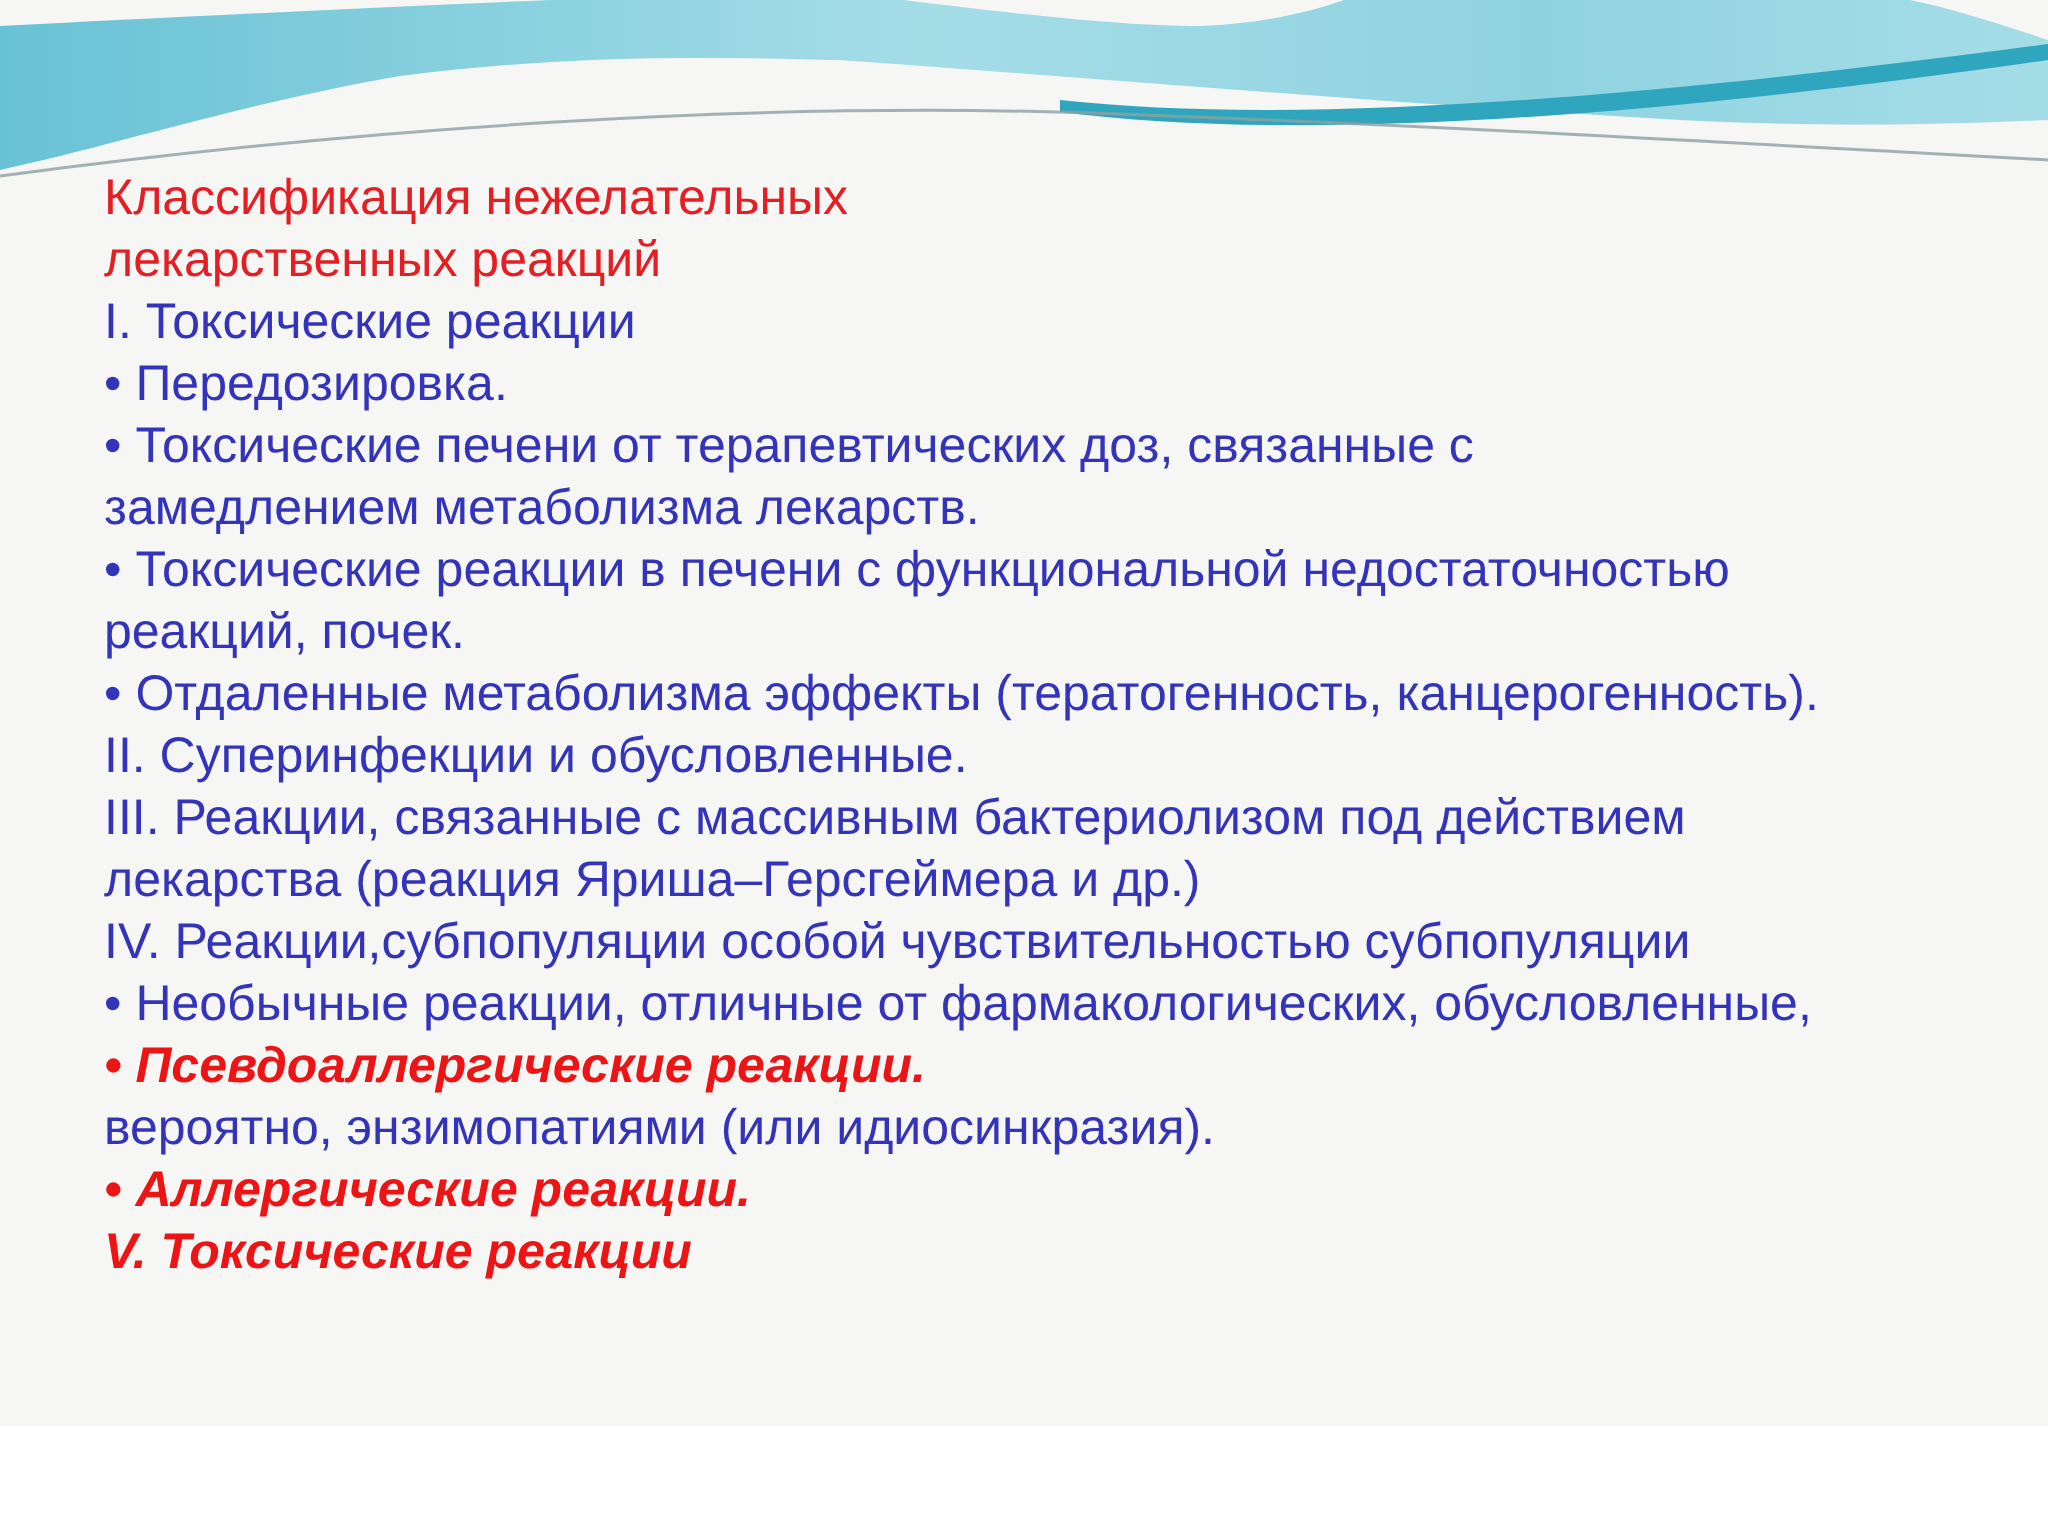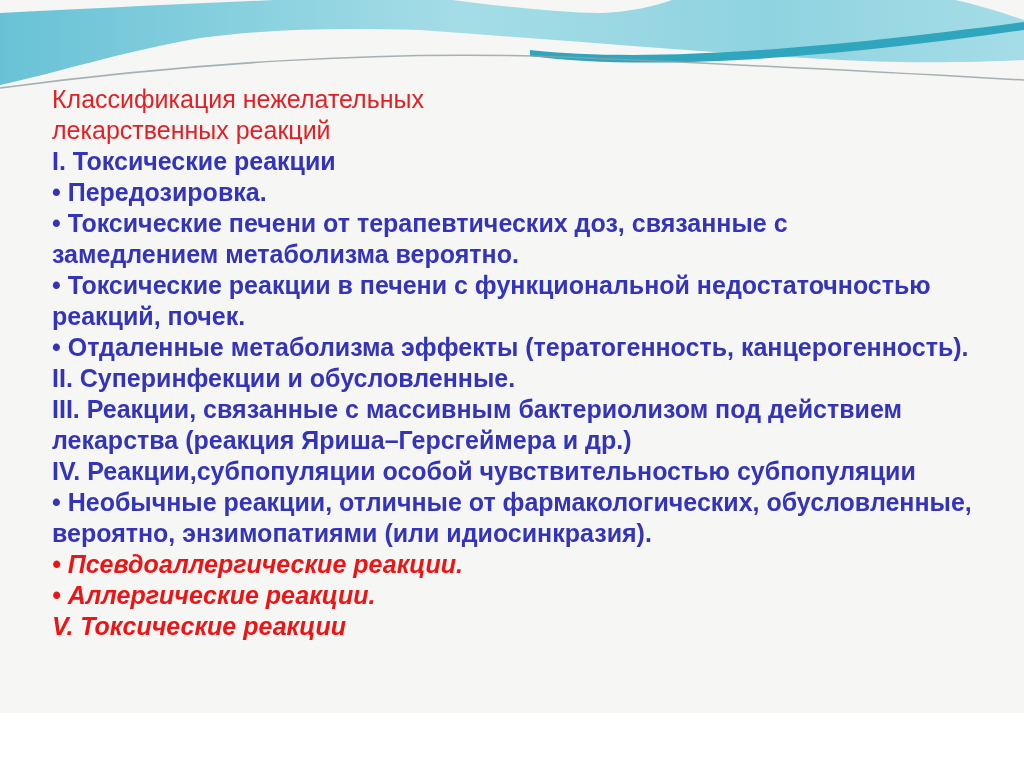--- a/index.html
+++ b/index.html
@@ -35,21 +35,21 @@
     top: 84px;
     width: 930px;
   }
   .text-line {
     font-size: 25px;
     line-height: 31px;
     white-space: nowrap;
     letter-spacing: 0px;
   }
   .style-title    { color: var(--title_red, #e41f24); font-weight: 400; }
-  .style-body     { color: var(--body_blue, #3434bb); font-weight: 700; }
+  .style-body     { color: var(--body_blue, #3434bb); font-weight: 400; }
   .style-emphasis { color: var(--emph_red, #ec1414); font-weight: 700; font-style: italic; }
 </style>
 </head>
 <body>
 
 <div class="slide">
 
   <svg class="wave-decoration" viewBox="0 0 1024 240" preserveAspectRatio="none" aria-hidden="true">
     <defs>
       <linearGradient id="cyanGrad" x1="0" y1="0" x2="1" y2="0">
@@ -84,28 +84,28 @@
              C180,64 380,50 560,57
              C720,63 880,72 1024,80"></path>
   </svg>
 
   <div class="text-block">
     <div class="text-line style-title">Классификация нежелательных</div>
     <div class="text-line style-title">лекарственных реакций</div>
     <div class="text-line style-body">I. Токсические реакции</div>
     <div class="text-line style-body">• Передозировка.</div>
     <div class="text-line style-body">• Токсические печени от терапевтических доз, связанные с</div>
-    <div class="text-line style-body">замедлением метаболизма вероятно.</div>
+    <div class="text-line style-body">замедлением метаболизма лекарств.</div>
     <div class="text-line style-body">• Токсические реакции в печени с функциональной недостаточностью</div>
     <div class="text-line style-body">реакций, почек.</div>
     <div class="text-line style-body">• Отдаленные метаболизма эффекты (тератогенность, канцерогенность).</div>
     <div class="text-line style-body">II. Суперинфекции и обусловленные.</div>
     <div class="text-line style-body">III. Реакции, связанные с массивным бактериолизом под действием</div>
     <div class="text-line style-body">лекарства (реакция Яриша–Герсгеймера и др.)</div>
     <div class="text-line style-body">IV. Реакции,субпопуляции особой чувствительностью субпопуляции</div>
     <div class="text-line style-body">• Необычные реакции, отличные от фармакологических, обусловленные,</div>
+    <div class="text-line style-emphasis">• Псевдоаллергические реакции.</div>
     <div class="text-line style-body">вероятно, энзимопатиями (или идиосинкразия).</div>
-    <div class="text-line style-emphasis">• Псевдоаллергические реакции.</div>
     <div class="text-line style-emphasis">• Аллергические реакции.</div>
     <div class="text-line style-emphasis">V. Токсические реакции</div>
   </div>
 
 </div>
 
 </body></html>

